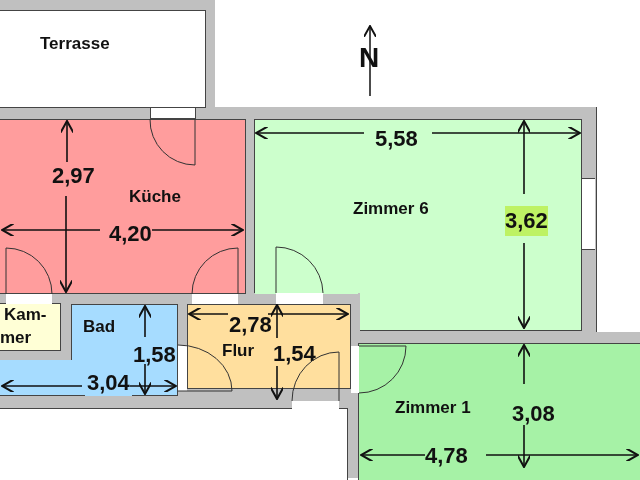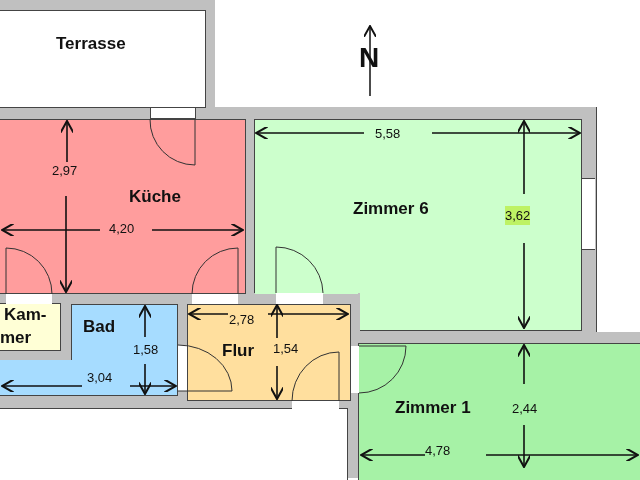--- a/index.html
+++ b/index.html
@@ -1,34 +1,34 @@
 <!DOCTYPE html>
 <html><head>
 <meta charset="utf-8">
 <style>
   html,body{margin:0;padding:0;background:#fff;}
   body{width:640px;height:480px;position:relative;overflow:hidden;font-family:"Liberation Sans",sans-serif;}
   .abs{position:absolute;}
   .wall{position:absolute;background:#c0c0c0;}
   .room{position:absolute;box-sizing:border-box;border:1px solid #444;}
   .lbl{position:absolute;font-weight:bold;color:#111;font-size:17px;white-space:nowrap;}
-  .dim{position:absolute;font-weight:normal;color:#111;font-size:13px;white-space:nowrap;}
+  .dim{position:absolute;font-weight:bold;color:#111;font-size:22px;white-space:nowrap;}
   svg.overlay{position:absolute;left:0;top:0;}
 </style>
 </head>
 <body>
 
 <div class="wall" style="left:0;top:0;width:215px;height:120px;"></div>
 <div class="wall" style="left:0;top:107px;width:596px;height:13px;"></div>
 <div class="wall" style="left:0;top:107px;width:596px;height:235px;"></div>
 <div class="wall" style="left:0;top:295px;width:360px;height:115px;"></div>
 <div class="wall" style="left:348px;top:330px;width:292px;height:148px;"></div>
 
 <div class="room" style="left:0;top:10px;width:206px;height:98px;background:#fff;border-left:none;">
-  <span class="lbl" style="left:56px;top:23px;text-align:center;">Terrasse</span>
+  <span class="lbl" style="left:40px;top:23px;text-align:center;">Terrasse</span>
 </div>
 
 <div class="room" style="left:0;top:119px;width:246px;height:175px;background:#ff9d9d;border-left:none;">
   <span class="lbl" style="left:129px;top:67px;">Küche</span>
   <span class="dim" style="left:52px;top:43px;background:#ff9d9d;">2,97</span>
   <span class="dim" style="left:106px;top:101px;background:#ff9d9d;padding:0 3px;">4,20</span>
 </div>
 
 <div class="room" style="left:254px;top:119px;width:328px;height:212px;background:#ccffcc;">
   <span class="lbl" style="left:98px;top:79px;">Zimmer 6</span>
@@ -49,29 +49,29 @@
   <span class="lbl" style="left:0;top:24px;">mer</span>
 </div>
 
 <div class="room" style="left:71px;top:304px;width:107px;height:92px;background:#a6dcff;"></div>
 <div class="room" style="left:0;top:360px;width:178px;height:36px;background:#a6dcff;border-left:none;border-top:none;"></div>
 <div class="abs" style="left:72px;top:355px;width:105px;height:8px;background:#a6dcff;"></div>
 <span class="lbl" style="left:83px;top:317px;">Bad</span>
 <span class="dim" style="left:133px;top:342px;background:#a6dcff;">1,58</span>
 <span class="dim" style="left:85px;top:370px;background:#a6dcff;padding:0 2px;">3,04</span>
 
-<div class="room" style="left:187px;top:304px;width:164px;height:97px;background:#ffdf9e;">
+<div class="room" style="left:187px;top:304px;width:164px;height:85px;background:#ffdf9e;">
   <span class="dim" style="left:41px;top:7px;">2,78</span>
   <span class="lbl" style="left:34px;top:36px;">Flur</span>
   <span class="dim" style="left:85px;top:36px;background:#ffdf9e;">1,54</span>
 </div>
 
 <div class="room" style="left:358px;top:343px;width:282px;height:156px;background:#a6f2a6;border-right:none;">
   <span class="lbl" style="left:36px;top:54px;">Zimmer 1</span>
-  <span class="dim" style="left:153px;top:54px;background:#a6f2a6;padding:3px 0;">2,44</span>
+  <span class="dim" style="left:153px;top:54px;background:#a6f2a6;padding:3px 0;">3,08</span>
   <span class="dim" style="left:60px;top:99px;background:#a6f2a6;padding:0 6px;text-align:right;">4,78</span>
 </div>
 
 <div class="abs" style="left:0;top:408px;width:348px;height:72px;background:#fff;border-top:1px solid #444;"></div>
 <div class="abs" style="left:347px;top:408px;width:1px;height:72px;background:#444;"></div>
 
 <div class="abs" style="left:150px;top:108px;width:46px;height:11px;background:#fff;border:1px solid #444;border-top:none;box-sizing:border-box;"></div>
 <div class="abs" style="left:6px;top:294px;width:46px;height:10px;background:#fff;"></div>
 <div class="abs" style="left:192px;top:294px;width:46px;height:10px;background:#fff;"></div>
 <div class="abs" style="left:276px;top:293px;width:47px;height:11px;background:#fff;"></div>

